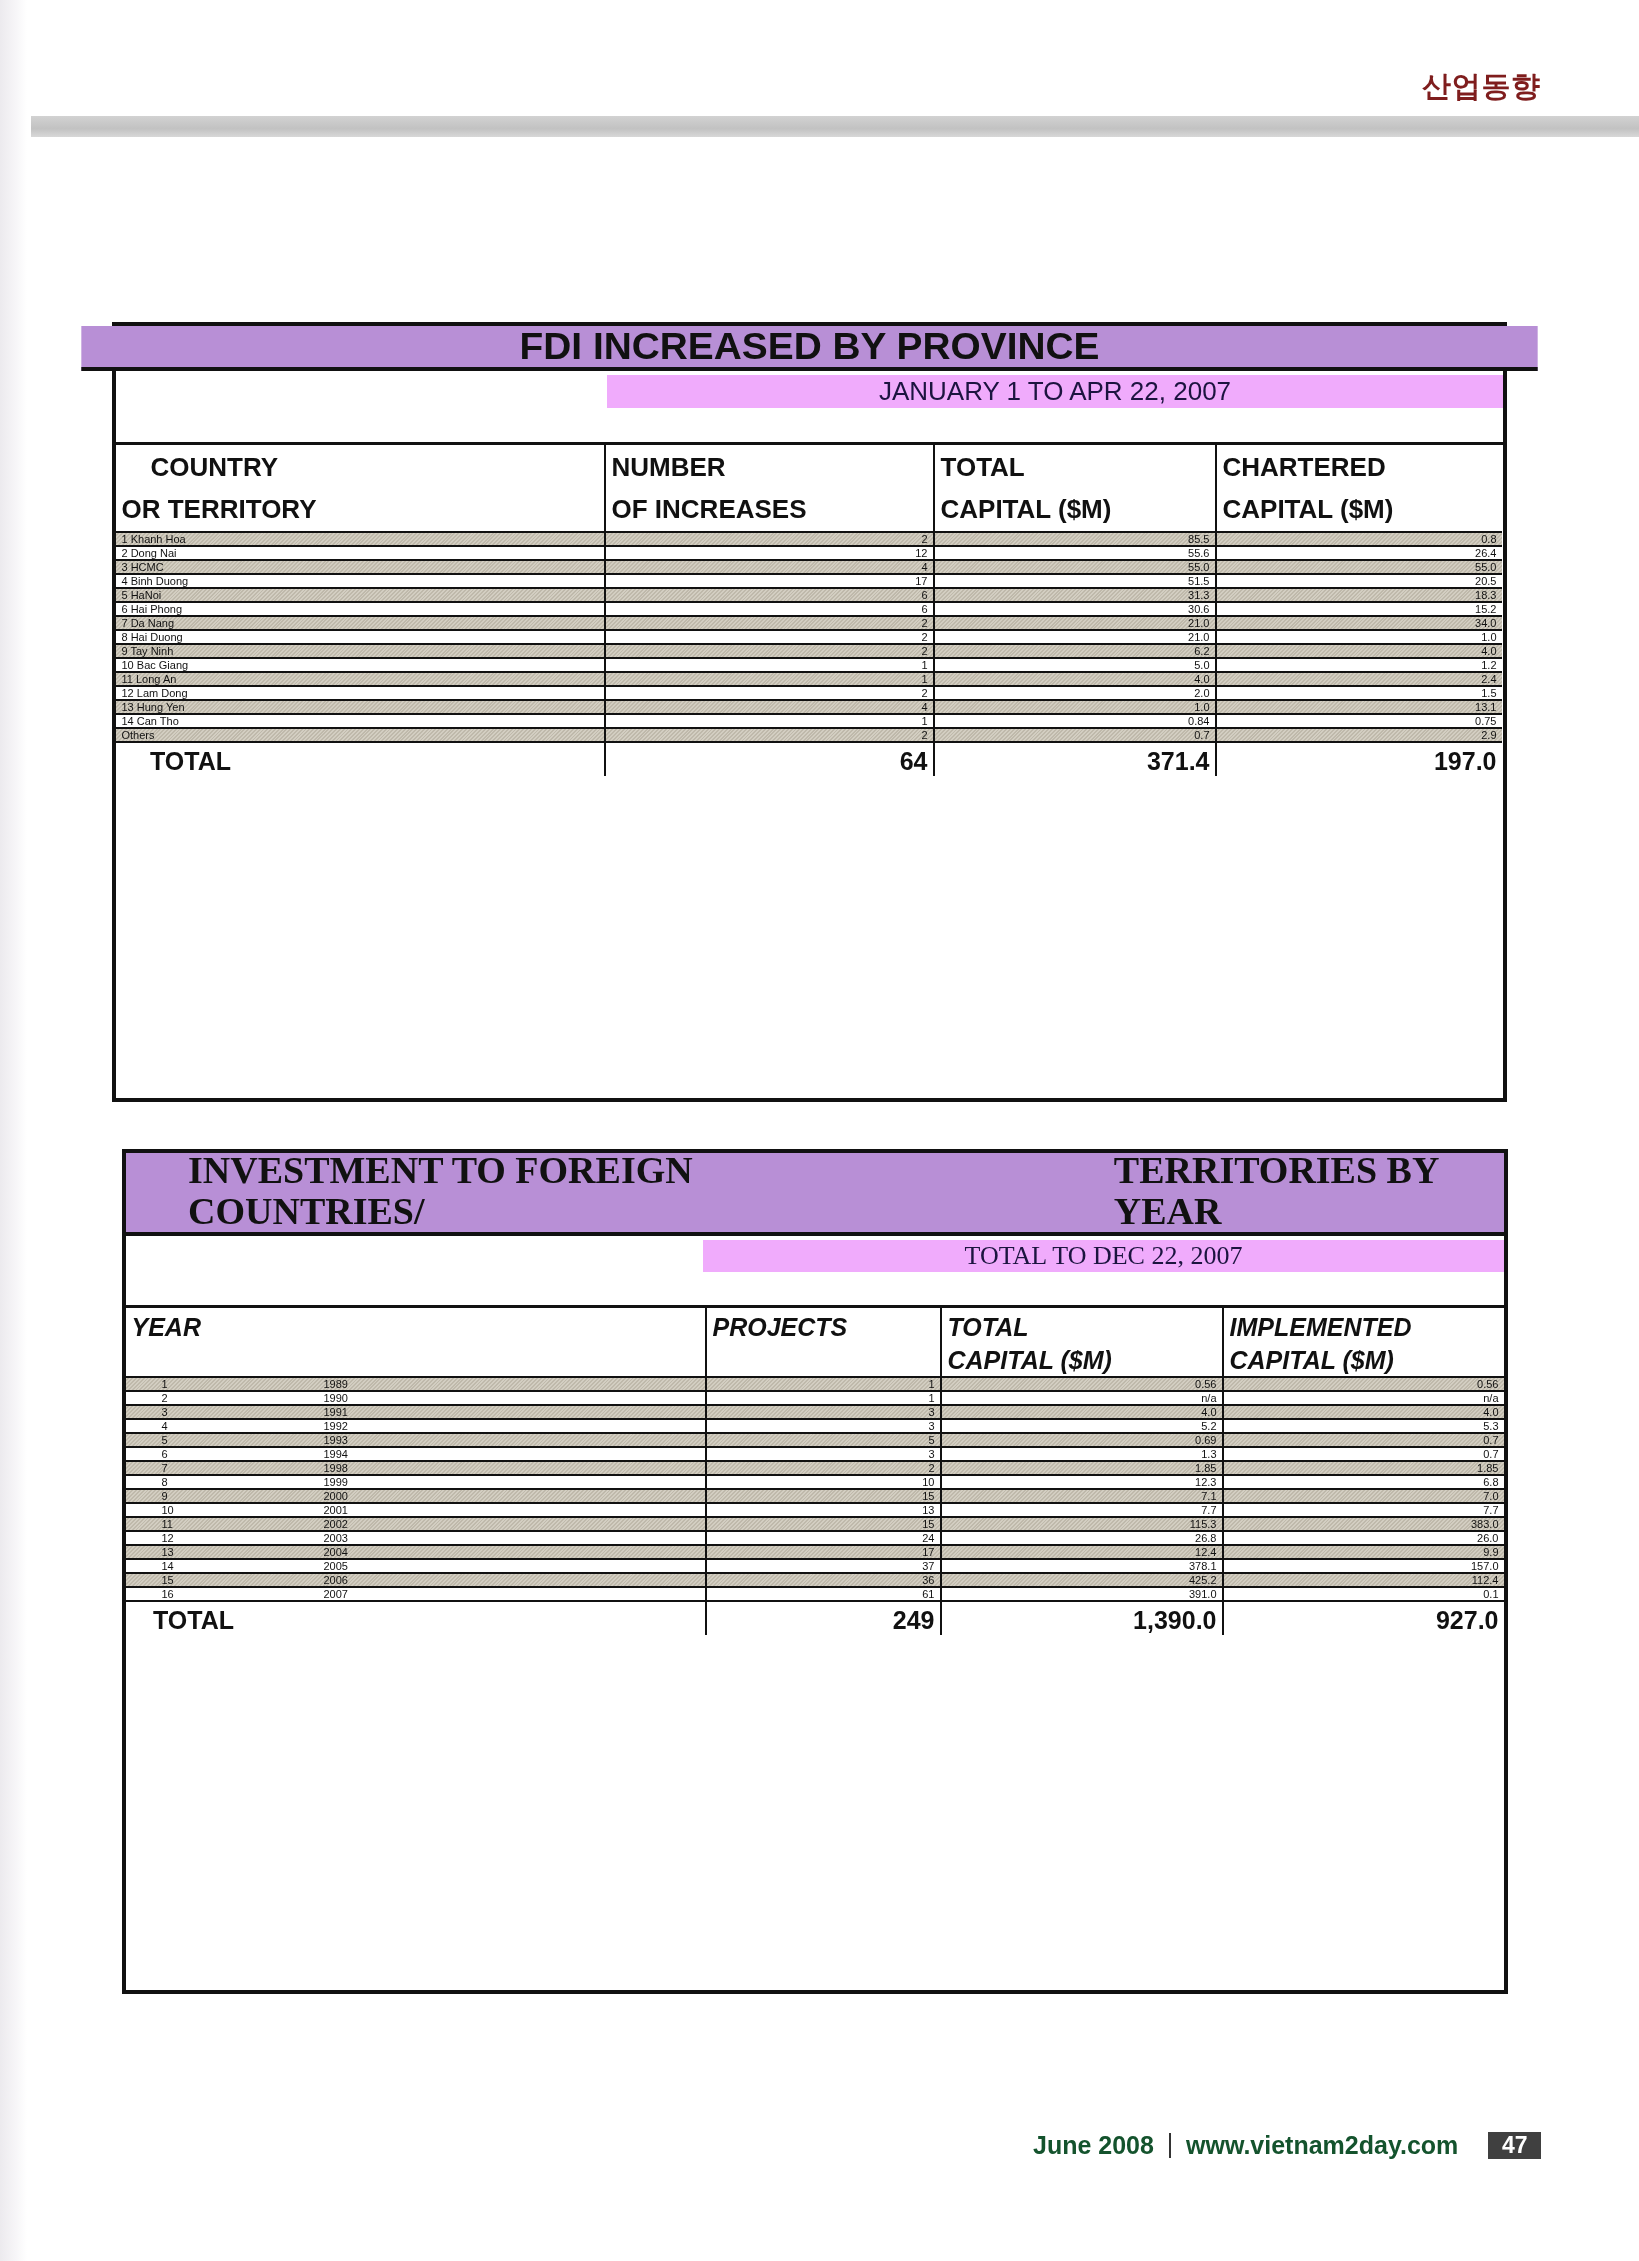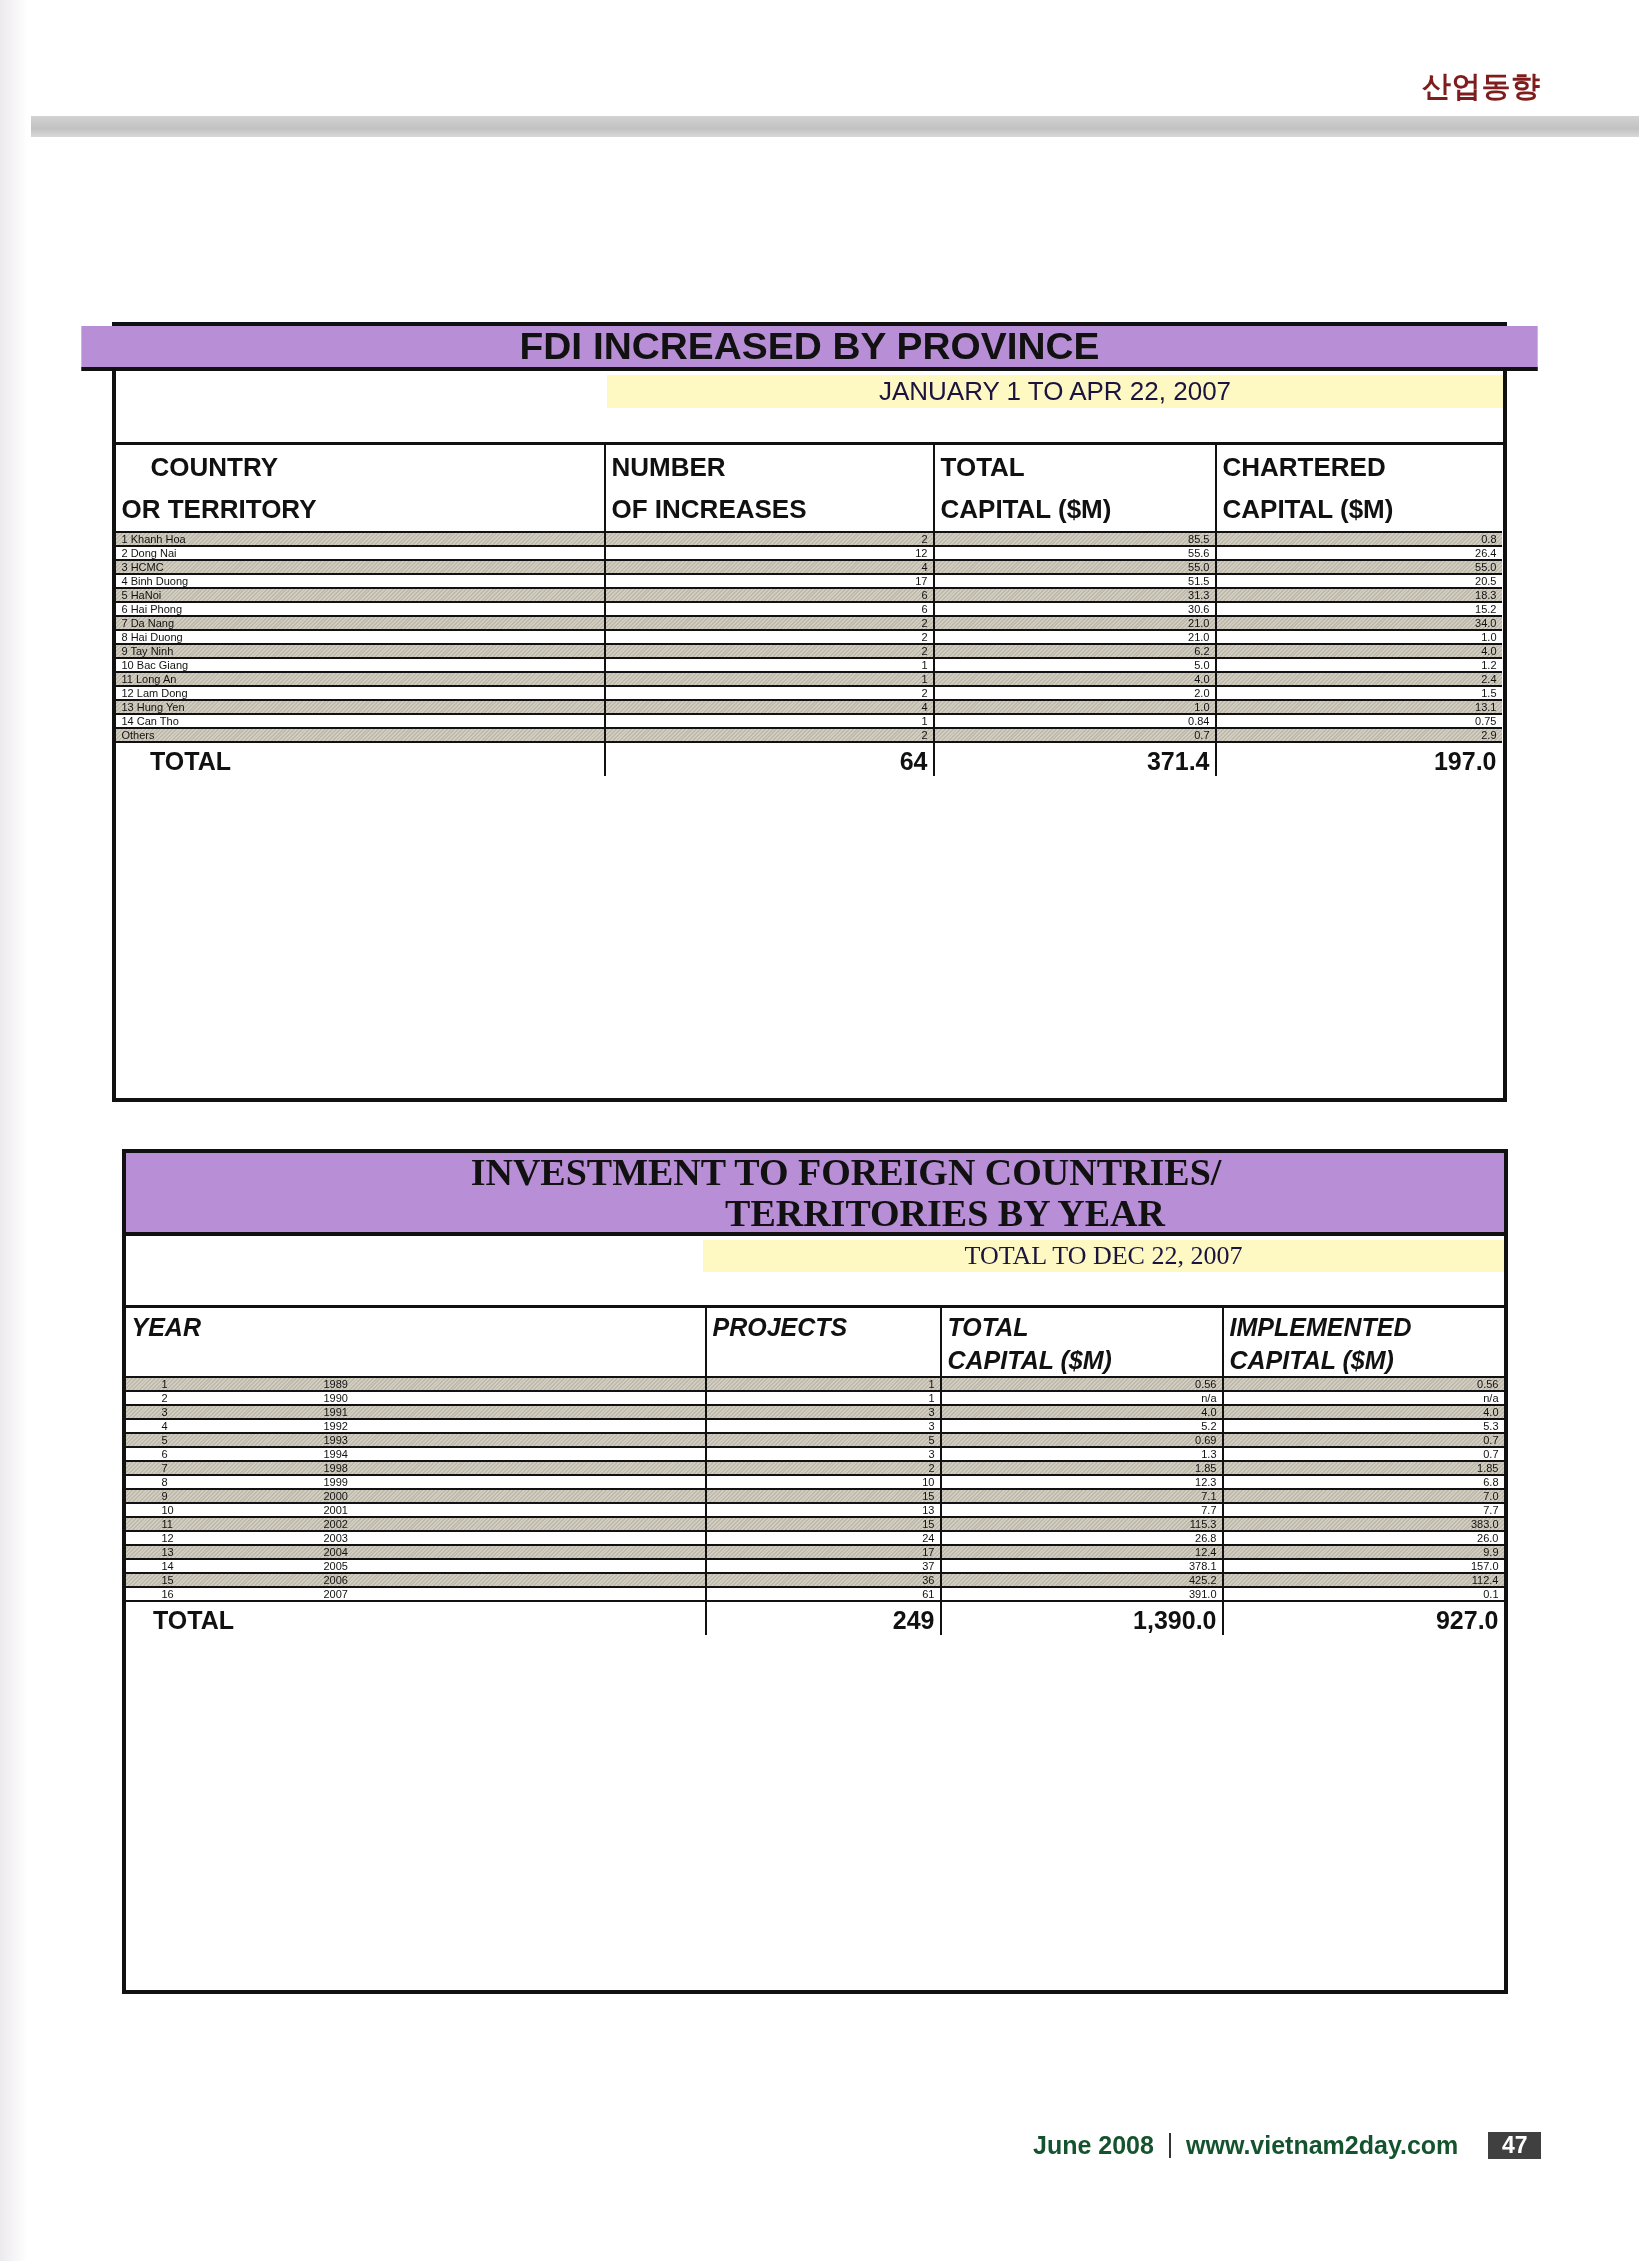--- a/index.html
+++ b/index.html
@@ -13,26 +13,26 @@
   .section-tag { position: absolute; left: 1422px; top: 67px; font-size: 29px; font-weight: bold;
     color: #7f1d1d; letter-spacing: 0.7px; }
   .header-band { position: absolute; left: 31px; top: 116px; width: 1609px; height: 20.6px;
     background: linear-gradient(to bottom, #d2d2d2, #c2c2c2 60%, #d8d8d8); }
 
   
   .tbl { position: absolute; border: 4.1px solid #111; background: #fff; box-sizing: border-box; }
   .tbl-title { background: #b88fd6; border-bottom: 4.1px solid #111; display: flex; align-items: center; }
   .tbl1-title { height: 41px; justify-content: center; font-size: 37px; font-weight: bold;
     font-family: "Liberation Sans", sans-serif; letter-spacing: 0px; transform: scaleX(1.05); }
-  .tbl2-title { height: 79px; flex-direction: column; align-items: center; justify-content: center;
+  .tbl2-title { height: 79px; flex-direction: row; align-items: flex-end; justify-content: center;
     font-family: "Liberation Serif", serif; font-weight: bold; font-size: 38px; line-height: 41px; }
   .tbl2-title .l1 { padding-left: 62px; }
   .tbl2-title .l2 { padding-left: 260px; }
   .sub-area { position: relative; background: #fff; border-bottom: 3.4px solid #111; }
-  .sub-bar { position: absolute; right: 0; top: 0; background: #fef9c3; color: #1c1440;
+  .sub-bar { position: absolute; right: 0; top: 0; background: #f0abfc; color: #1c1440;
     display: flex; align-items: center; justify-content: center; }
   .tbl1 .sub-bar { font-family: "Liberation Sans", sans-serif; font-size: 26px; }
   .tbl2 .sub-bar { font-family: "Liberation Serif", serif; font-size: 26px; }
 
   .grid { display: grid; }
   .cell { box-sizing: border-box; border-right: 2.7px solid #111; border-bottom: 2.7px solid #111;
     display: flex; align-items: flex-end; padding: 0 5.5px 0 5.5px; white-space: nowrap; overflow: hidden; }
   .cell.last { border-right: none; }
   .cell.num { justify-content: flex-end; }
   .row-shaded .cell {

